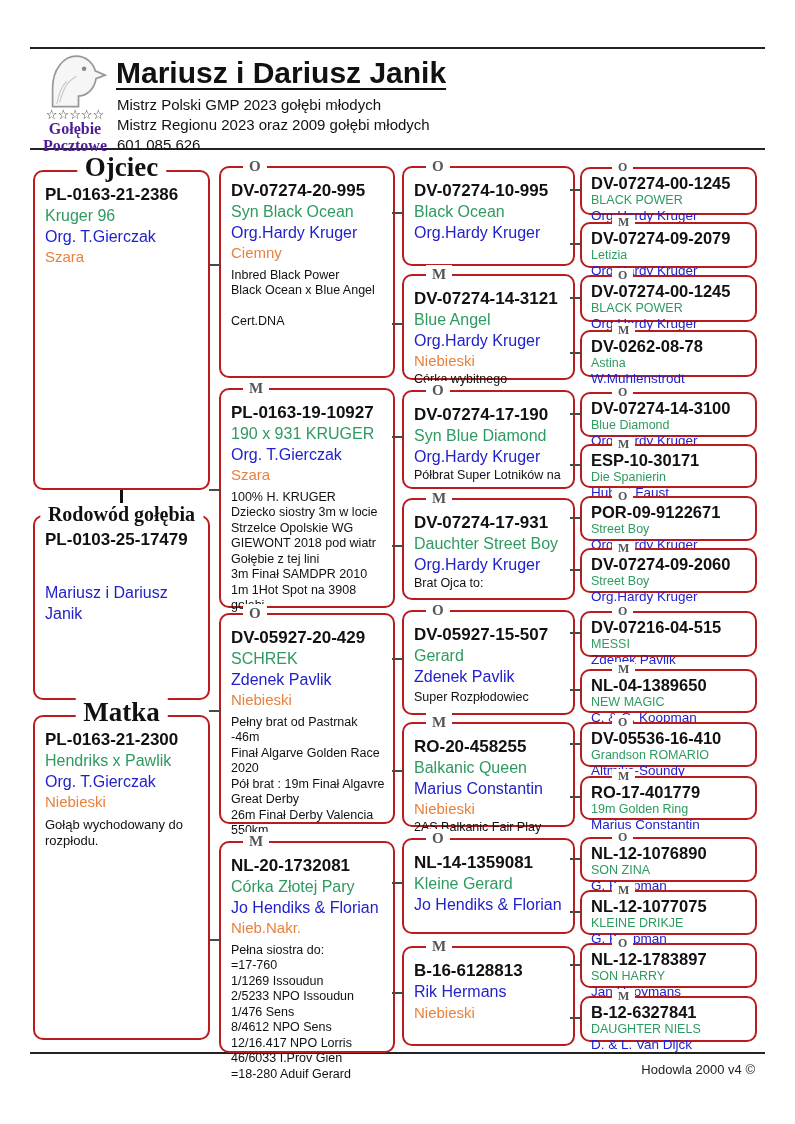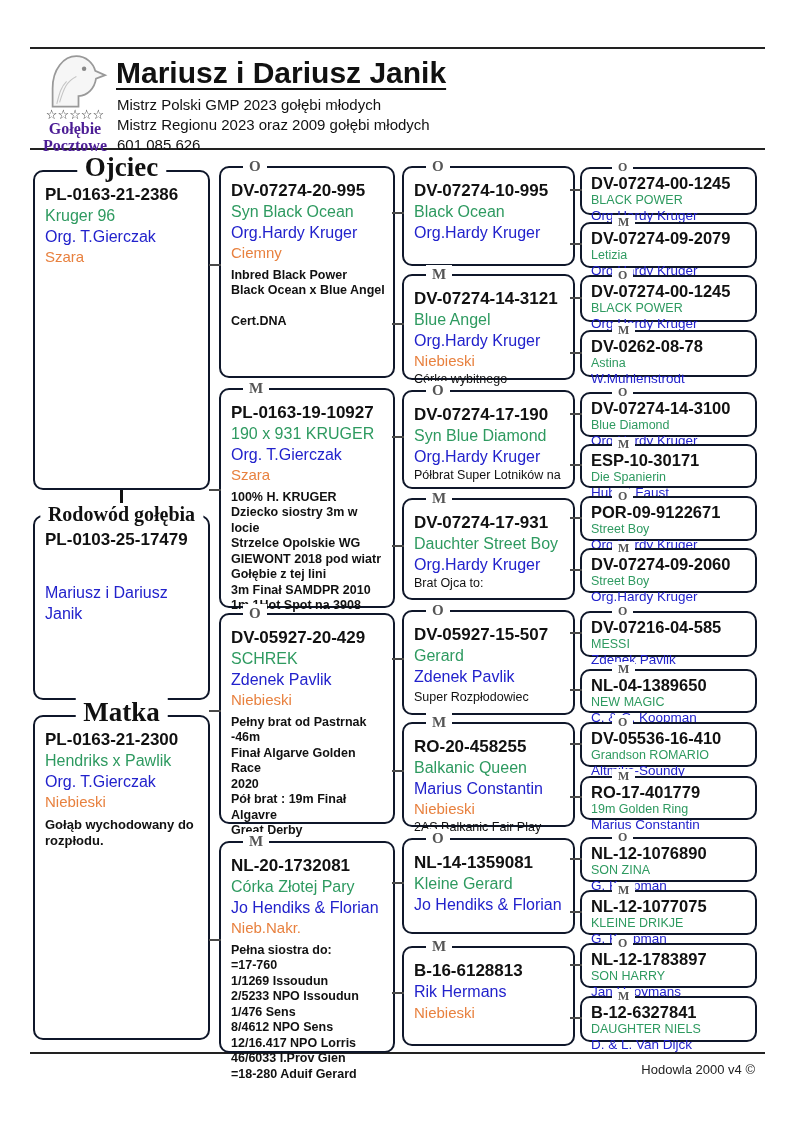--- a/index.html
+++ b/index.html
@@ -11,21 +11,21 @@
   
   .logo { position:absolute; left:34px; top:52px; width:82px; text-align:center; }
   .logo svg { display:block; margin:0 auto; }
   .logo .stars { font-size:13px; color:#333; letter-spacing:0px; line-height:1; font-family:"DejaVu Sans", sans-serif; }
   .logo .ltext { font-family:"Liberation Serif", serif; font-weight:bold; color:#4c1d95; font-size:16px; line-height:1.05; }
   .title { position:absolute; left:116px; top:56px; font-size:30px; font-weight:bold;
            text-decoration:underline; text-underline-offset:5px; text-decoration-thickness:2px; }
   .sub { position:absolute; left:117px; font-size:15px; }
 
   
-  .pbox { position:absolute; background:#fff; border:2px solid #0f172a; border-radius:10px;
+  .pbox { position:absolute; background:#fff; border:2px solid #b91c1c; border-radius:10px;
           display:flex; flex-direction:column; padding:12px 8px 6px 10px; }
   .c1 { left:33px; width:177px; }
   .c2 { left:219px; width:176px; }
   .c3 { left:402px; width:173px; }
   .c4 { left:580px; width:177px; padding-top:5px; padding-left:9px; }
 
   .child::before { content:""; position:absolute; left:-12px; top:46%; width:12px; height:2px; background:#4a4a4a; }
 
   .box-label { position:absolute; top:-19px; left:50%; transform:translateX(-50%); background:#fff;
                padding:0 8px; font-family:"Liberation Serif", serif; font-weight:bold; font-size:27px;
@@ -33,21 +33,21 @@
   .box-label.small { font-size:20px; top:-14px; }
 
   .sex { position:absolute; top:-11px; left:22px; background:#fff; padding:0 6px;
          font-family:"Liberation Serif", serif; font-weight:bold; font-size:15px; color:#555; line-height:1.2; }
   .c4 .sex { left:30px; font-size:12px; top:-9px; }
 
   .ring    { font-size:17px; font-weight:bold; line-height:1.3; color:#111; }
   .name    { font-size:16px; line-height:1.28; color:#2E9A60; }
   .owner   { font-size:16px; line-height:1.28; color:#2222CC; }
   .plumage { font-size:15px; line-height:1.3;  color:#E8813F; }
-  .notes   { font-size:12.5px; line-height:1.24; margin-top:5px; white-space:pre-line; color:#111;font-weight:bold; }
+  .notes   { font-size:12.5px; line-height:1.24; margin-top:5px; white-space:pre-line; color:#111; }
   .bottom-note { margin-top:auto; font-size:12.5px; line-height:1.3; padding-bottom:2px; color:#111; }
 
   .c4 .ring  { font-size:16.5px; line-height:1.15; }
   .c4 .name  { font-size:12.5px; line-height:1.2; }
   .c4 .owner { font-size:13.5px; line-height:1.2; }
 
   .vline { position:absolute; left:120px; width:3px; background:#111; }
 
   .footer { position:absolute; right:40px; top:1062px; font-size:13px; color:#222;margin-left:8px; }
 </style>
@@ -261,21 +261,21 @@
     <div class="owner">Org.Hardy Kruger</div>
   </div>
   <div class="pbox c4 child" style="top:548px;height:45px">
     <span class="sex">M</span>
     <div class="ring">DV-07274-09-2060</div>
     <div class="name">Street Boy</div>
     <div class="owner">Org.Hardy Kruger</div>
   </div>
   <div class="pbox c4 child" style="top:611px;height:46px">
     <span class="sex">O</span>
-    <div class="ring">DV-07216-04-585</div>
+    <div class="ring">DV-07216-04-515</div>
     <div class="name">MESSI</div>
     <div class="owner">Zdenek Pavlik</div>
   </div>
   <div class="pbox c4 child" style="top:669px;height:44px">
     <span class="sex">M</span>
     <div class="ring">NL-04-1389650</div>
     <div class="name">NEW MAGIC</div>
     <div class="owner">C. &amp; G. Koopman</div>
   </div>
   <div class="pbox c4 child" style="top:722px;height:45px">

